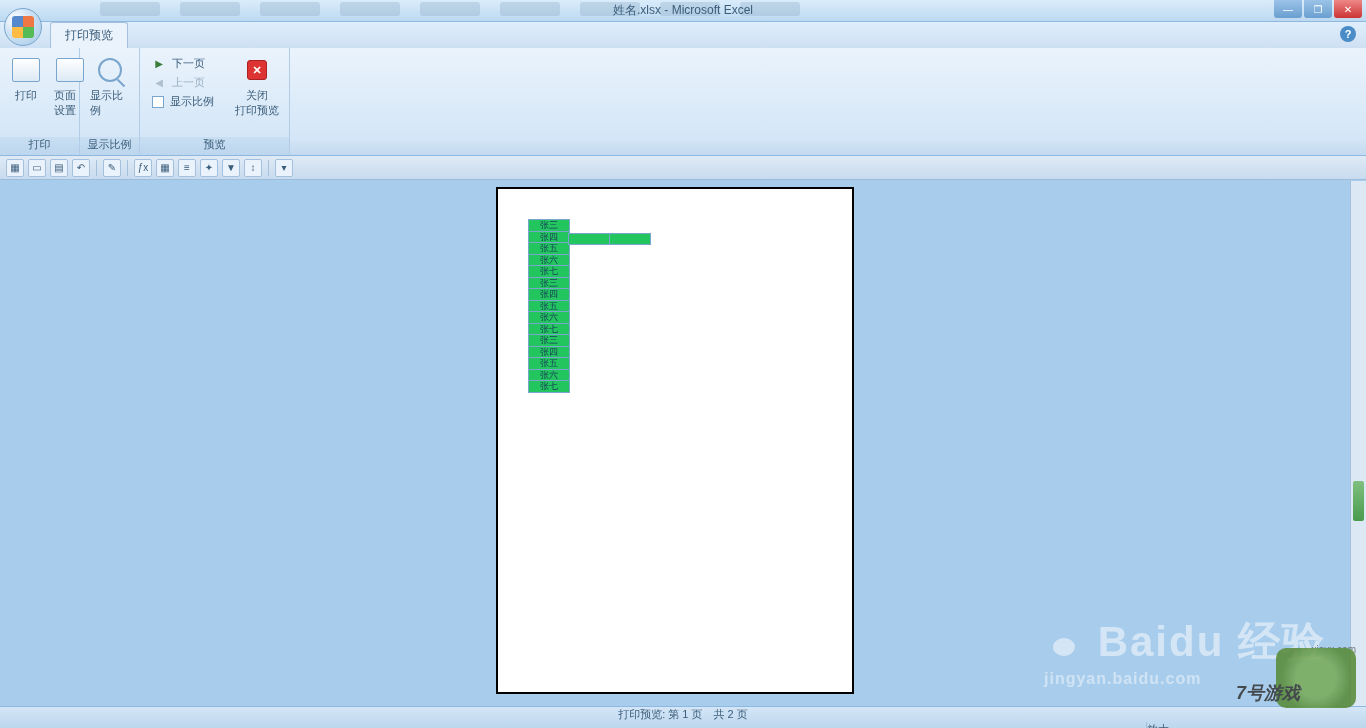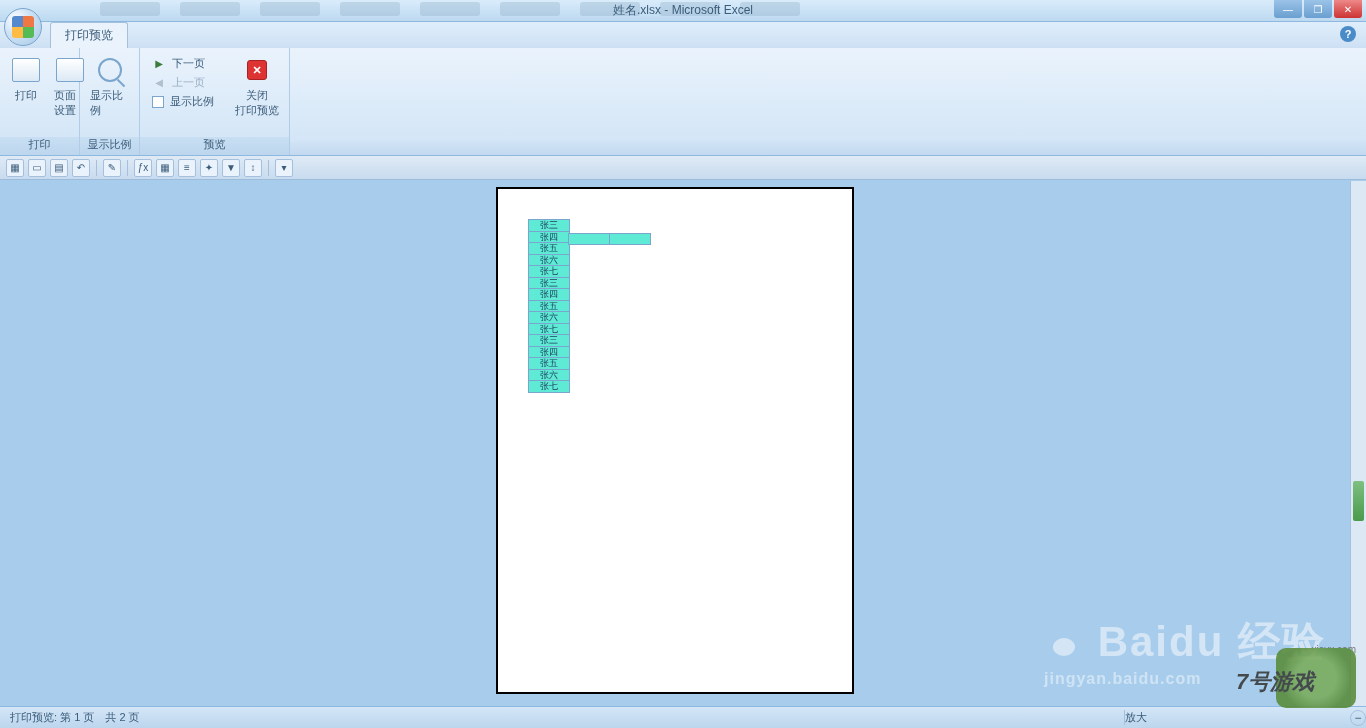--- a/index.html
+++ b/index.html
@@ -43,40 +43,40 @@
 
 
 .qat { height: 24px; background: linear-gradient(#dfeaf5, #c8dbef); border-bottom: 1px solid #9cbcd9; display: flex; align-items: center; padding: 0 6px; gap: 4px; }
 .qat-btn { width: 18px; height: 18px; border: 1px solid #a5c0dd; background: #eaf3fc; border-radius: 2px; display: flex; align-items: center; justify-content: center; font-size: 10px; color: #3b5d7a; }
 .qat-sep { width: 1px; height: 16px; background: #a5c0dd; margin: 0 2px; }
 
 
 .preview-area { position: absolute; top: 181px; left: 0; right: 16px; bottom: 22px; background: #a8cdec; overflow: hidden; display: flex; justify-content: center; }
 .page { position: relative; margin-top: 6px; width: 358px; height: 507px; background: #fff; border: 2px solid #000; }
 .table { position: absolute; left: 30px; top: 31px; }
-.cell { width: 42px; height: 12.5px; border: 1px solid #7aa5cc; margin-top: -1px; font-size: 9px; text-align: center; line-height: 11px; color: #1a3a5a; background: #5eead4; }
+.cell { width: 42px; height: 12.5px; border: 1px solid #7aa5cc; margin-top: -1px; font-size: 9px; text-align: center; line-height: 11px; color: #1a3a5a; background: #22c55e; }
 .extra-cells { position: absolute; left: 71px; top: 43.5px; display: flex; }
 .extra-cells .cell { margin-left: -1px; margin-top: 0; }
 
 
 .vscroll { position: absolute; right: 0; top: 181px; bottom: 22px; width: 16px; background: #dce9f5; border-left: 1px solid #a5c0dd; }
 .vscroll .thumb { position: absolute; left: 2px; right: 2px; top: 300px; height: 40px; background: linear-gradient(#7ec080, #4a9a4c); border-radius: 2px; }
 
 
-.statusbar { position: absolute; bottom: 0; left: 0; right: 0; height: 22px; background: linear-gradient(#d4e6f7, #bcd6ed); border-top: 1px solid #8db8e0; display: flex; align-items: center; font-size: 11px; color: #3b5d7a; }
+.statusbar { position: absolute; bottom: 0; left: 0; right: 0; height: 22px; background: linear-gradient(#d4e6f7, #bcd6ed); border-top: 1px solid #8db8e0; display: flex; align-items: center; font-size: 11px; color: #3b5d7a; flex-direction: column; }
 .status-left { padding: 0 10px; }
 .status-right { margin-left: auto; padding: 0 0; border-left: 1px solid #a5c0dd; width: 220px; }
 .status-zoom { width: 16px; height: 16px; border: 1px solid #a5c0dd; border-radius: 50%; margin-left: 6px; display: flex; align-items: center; justify-content: center; font-size: 12px; }
 
 
 .watermark1 { position: absolute; right: 40px; bottom: 40px; font-size: 42px; font-weight: bold; color: rgba(255,255,255,0.5); letter-spacing: 2px; pointer-events: none; }
 .watermark1 .sub { font-size: 16px; display: block; color: rgba(255,255,255,0.45); letter-spacing: 1px; }
 .watermark2 { position: absolute; right: 10px; bottom: 20px; pointer-events: none; opacity: 0.85; }
 .wm2-badge { width: 80px; height: 60px; background: radial-gradient(circle, #7a5 40%, #583 70%); border-radius: 10px; position: relative; }
-.wm2-text { position: absolute; left: -40px; bottom: 11px; font-size: 22px; font-weight: bold; font-style: italic; color: #333; }
+.wm2-text { position: absolute; left: -40px; bottom: 3px; font-size: 18px; font-weight: bold; font-style: italic; color: #333; }
 .wm2-url { position: absolute; right: 0; top: -4px; font-size: 10px; color: #666; }
 
 .paw { display: inline-block; position: relative; width: 40px; height: 30px; }
 .paw::before, .paw::after { content: ''; position: absolute; background: rgba(255,255,255,0.5); border-radius: 50%; }
 .paw::before { width: 22px; height: 18px; bottom: 0; left: 9px; }
 </style>
 </head>
 <body>
 
 <div class="titlebar">

